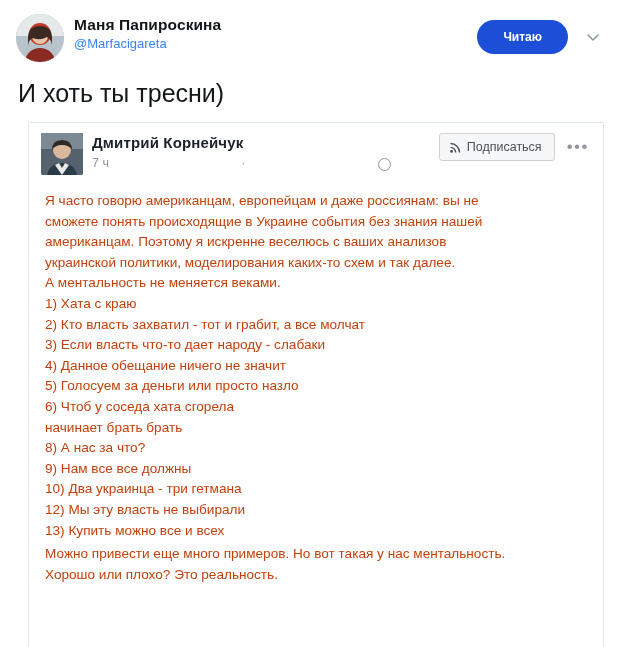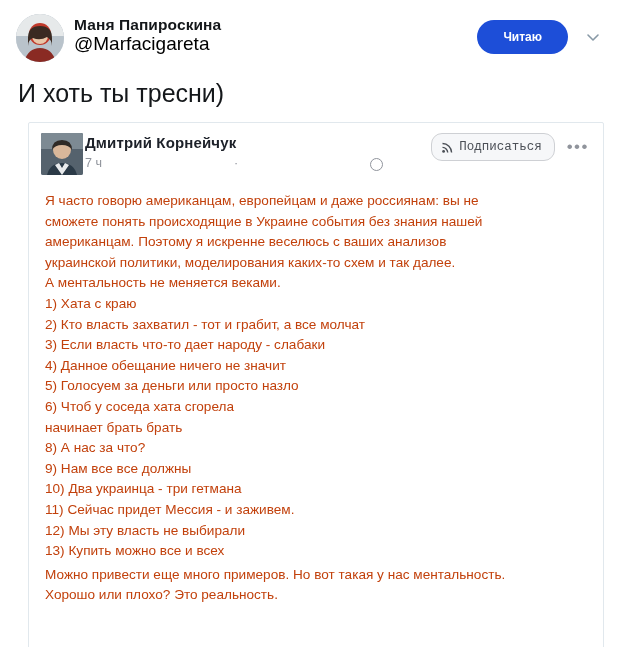--- a/index.html
+++ b/index.html
@@ -43,22 +43,22 @@
     padding-top: 1px;
   }
   .display-name {
     font-size: 15.5px;
     font-weight: bold;
     color: #14171a;
     line-height: 19px;
     letter-spacing: 0.1px;
   }
   .handle {
-    font-size: 19px;
-    color: #000000;
+    font-size: 13px;
+    color: #3b82f6;
     line-height: 18px;
     margin-top: 1px;
   }
   .follow-area {
     display: flex;
     align-items: center;
     flex: 0 0 auto;
     padding-top: 6px;
   }
   .follow-btn {
@@ -106,21 +106,21 @@
   }
   .fb-avatar {
     width: 42px;
     height: 42px;
     flex: 0 0 42px;
     background: #6b7b8c;
     overflow: hidden;
     border-radius: 2px;
   }
   .fb-names {
-    margin-left: 2px;
+    margin-left: 9px;
     flex: 1 1 auto;
   }
   .fb-name {
     font-size: 15px;
     font-weight: bold;
     color: #1d2129;
     line-height: 19px;
     letter-spacing: 0.15px;
   }
   .fb-meta {
@@ -139,29 +139,29 @@
     height: 11px;
     border-radius: 50%;
     border: 1px solid #90949c;
     position: relative;
     top: 1px;
   }
   .subscribe-btn {
     flex: 0 0 auto;
     background: #f6f7f9;
     border: 1px solid #ced0d4;
-    border-radius: 11px;
+    border-radius: 3px;
     font-size: 12.5px;
     color: #4b4f56;
     padding: 6px 12px 6px 10px;
     display: flex;
     align-items: center;
     gap: 6px;
     cursor: pointer;
-    font-family: Liberation Mono, monospace;
+    font-family: Liberation Sans, sans-serif;
     white-space: nowrap;
     margin-left: 48px;
   }
   .rss-ico { color: #4b4f56; line-height: 0; }
   .more-dots {
     flex: 0 0 auto;
     color: #90949c;
     font-size: 17px;
     letter-spacing: 1.5px;
     margin-left: 12px;
@@ -273,21 +273,20 @@
         <li>1) Хата с краю</li>
         <li>2) Кто власть захватил - тот и грабит, а все молчат</li>
         <li>3) Если власть что-то дает народу - слабаки</li>
         <li>4) Данное обещание ничего не значит</li>
         <li>5) Голосуем за деньги или просто назло</li>
         <li>6) Чтоб у соседа хата сгорела</li>
         <li>начинает брать брать</li>
         <li>8) А нас за что?</li>
         <li>9) Нам все все должны</li>
         <li>10) Два украинца - три гетмана</li>
-        <li>11) Сейчас придет Мессия - и заживем.</li>
         <li>12) Мы эту власть не выбирали</li>
         <li>13) Купить можно все и всех</li>
       </ul>
       <div class="post-tail">
         <div class="post-line">Можно привести еще много примеров. Но вот такая у нас ментальность.</div>
         <div class="post-line">Хорошо или плохо? Это реальность.</div>
       </div>
     </div>
   </div>
 

